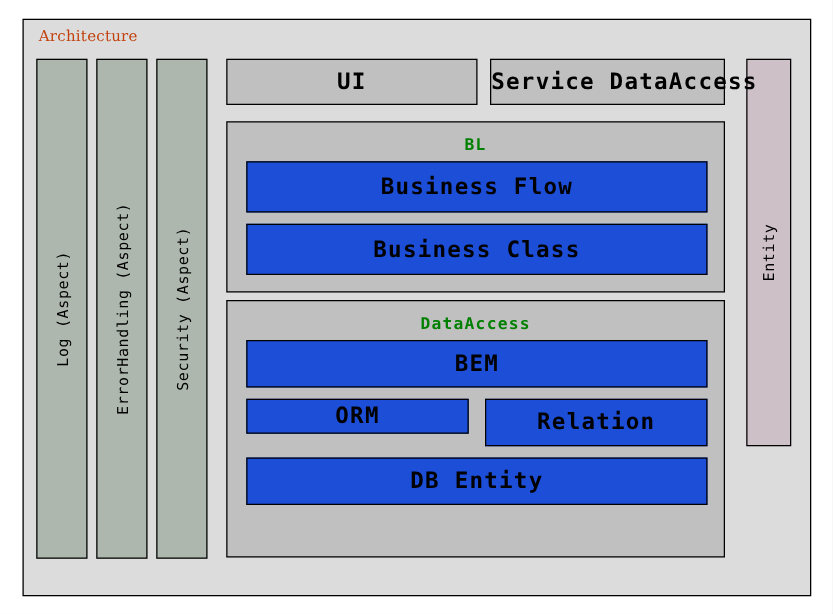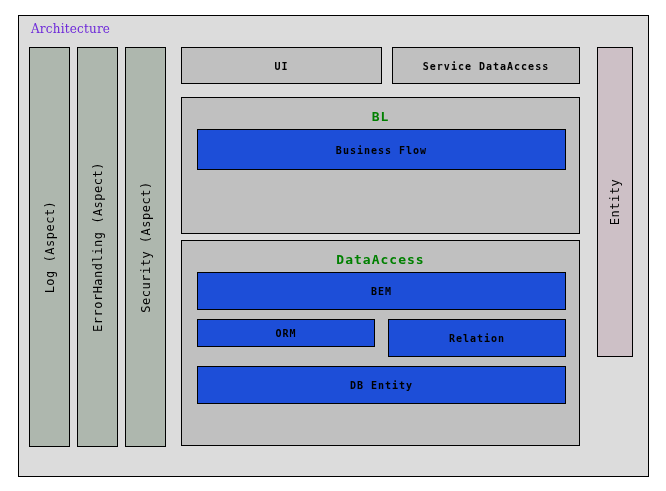--- a/index.html
+++ b/index.html
@@ -25,21 +25,21 @@
     border: 1px solid #000000;
     box-sizing: border-box;
   }
 
   #architecture-title {
     position: absolute;
     left: 12px;
     top: 6px;
     font-family: "DejaVu Serif", serif;
     font-size: 12px;
-    color: #6d28d9;
+    color: #c2410c;
     letter-spacing: 0.2px;
     white-space: nowrap;
   }
 
   
   .box {
     position: absolute;
     border: 1px solid #000000;
     box-sizing: border-box;
   }
@@ -88,21 +88,21 @@
   .centered-leaf-label {
     position: absolute;
     left: 0;
     right: 0;
     top: 50%;
     transform: translateY(-50%);
     text-align: center;
     white-space: nowrap;
     font-family: "DejaVu Sans Mono", monospace;
     font-weight: bold;
-    font-size: 10px;
+    font-size: 18px;
     letter-spacing: 1px;
     color: #000000;
   }
   .container-title {
     top: 11px;
   }
 </style>
 </head>
 <body>
 
@@ -134,20 +134,23 @@
     <span class="centered-leaf-label green-label">Service DataAccess</span>
   </div>
 
   <div class="box container-box" style="left:162px; top:81px; width:399px; height:137px;">
     <span class="hlabel green-label container-title">BL</span>
 
     <div class="box leaf-box" style="left:15px; top:31px; width:369px; height:41px;">
       <span class="centered-leaf-label">Business Flow</span>
     </div>
 
+    <div class="box leaf-box" style="left:15px; top:81px; width:369px; height:41px;">
+      <span class="centered-leaf-label">Business Class</span>
+    </div>
   </div>
 
   <div class="box container-box" style="left:162px; top:224px; width:399px; height:206px;">
     <span class="hlabel green-label container-title">DataAccess</span>
 
     <div class="box leaf-box" style="left:15px; top:31px; width:369px; height:38px;">
       <span class="centered-leaf-label">BEM</span>
     </div>
 
     <div class="box leaf-box" style="left:15px; top:78px; width:178px; height:28px;">

